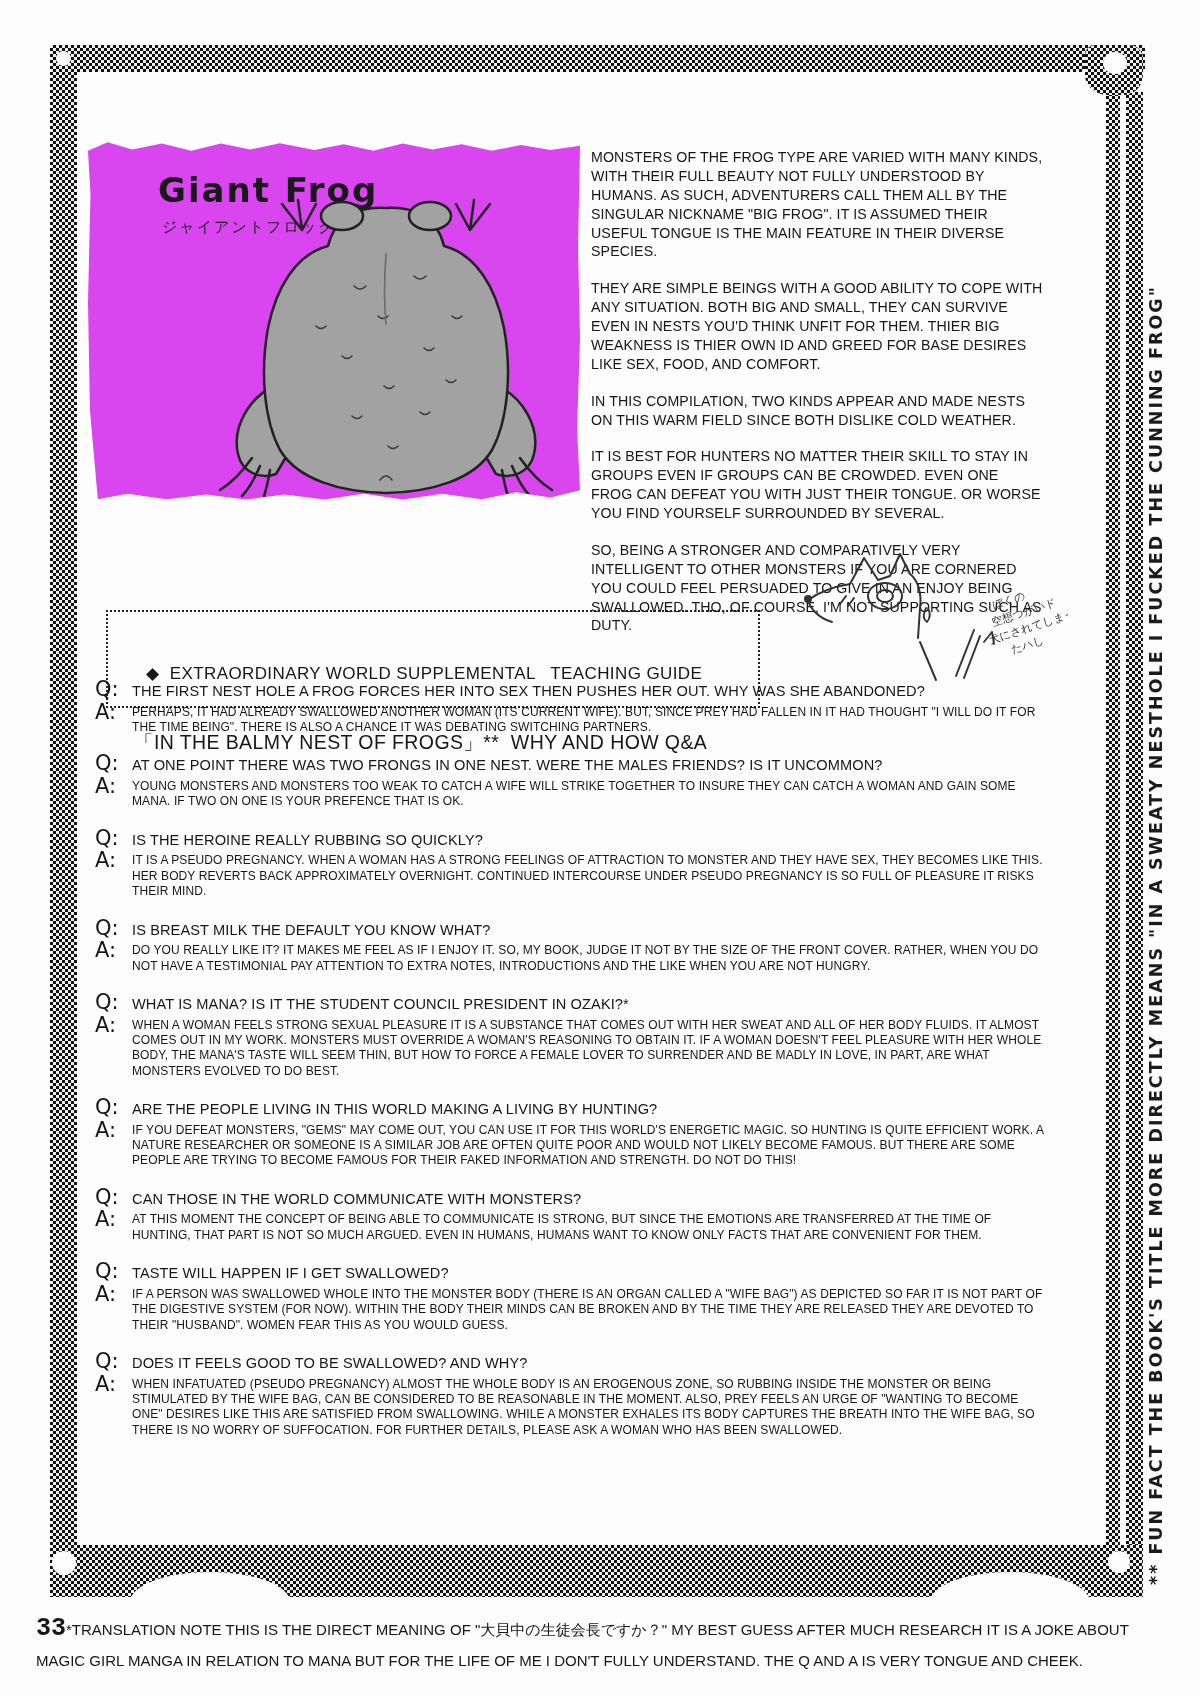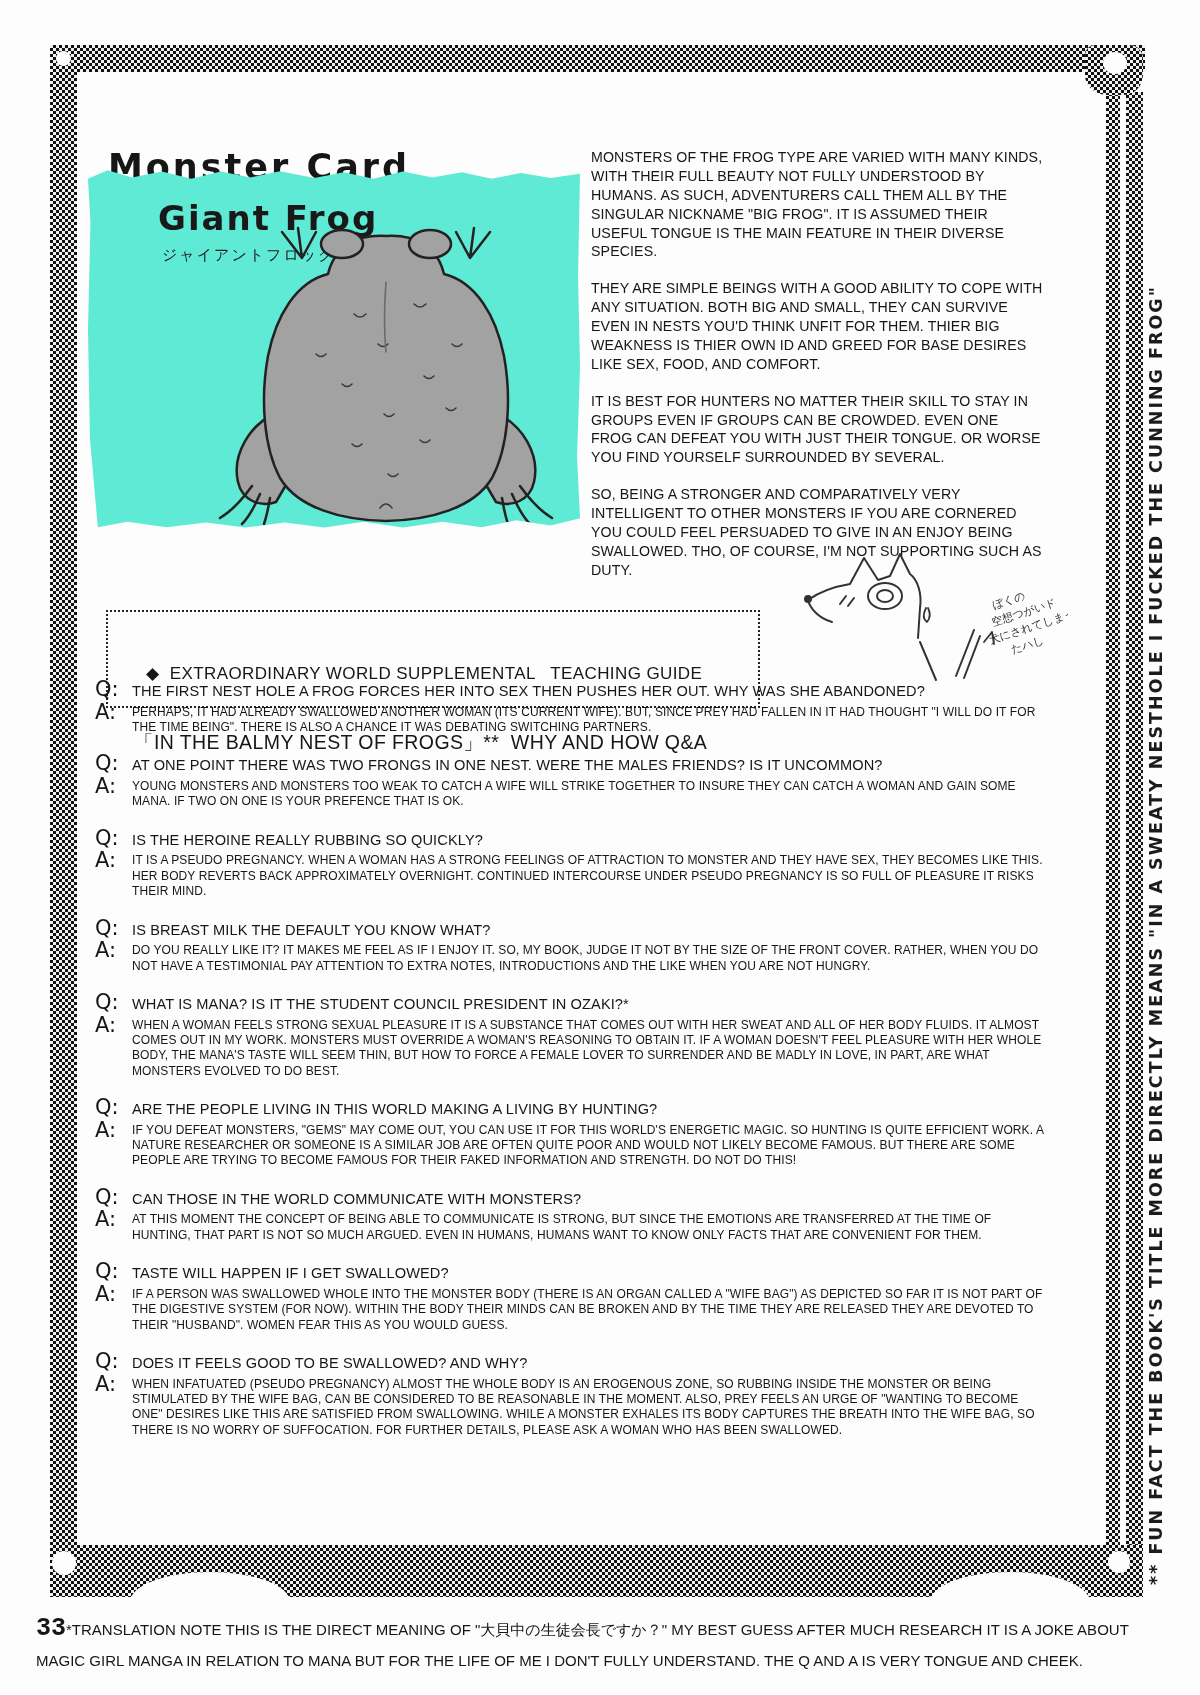--- a/index.html
+++ b/index.html
@@ -20,21 +20,21 @@
   .f-arch{position:absolute;background:#fdfdfd;border-radius:50%;}
   
   .v-note{position:absolute;left:1146px;top:50px;height:1535px;width:46px;
           writing-mode:vertical-rl;transform:rotate(180deg);
           font-size:17.5px;font-weight:bold;letter-spacing:2px;white-space:nowrap;
           font-family:"DejaVu Sans",sans-serif;color:#1b1b1b;}
   
   .title{position:absolute;left:108px;top:101px;font-size:35px;font-weight:600;
          letter-spacing:3px;font-family:"DejaVu Sans",sans-serif;margin-top:46px;}
   
-  .card{position:absolute;left:88px;top:168px;width:492px;height:361px;background:#5eead4;
+  .card{position:absolute;left:88px;top:140px;width:492px;height:361px;background:#d946ef;
         clip-path:polygon(0% 3%,4% .6%,9% 2.6%,15% 1%,21% 3%,27% 1%,33% 2.6%,39% .9%,46% 2.8%,52% 1.2%,58% 3%,64% 1%,70% 2.6%,76% 1.2%,82% 3%,88% 1.4%,94% 2.8%,100% 1.6%,99.6% 30%,100% 55%,99.4% 80%,100% 97%,94% 99%,87% 97.6%,80% 99.5%,72% 98%,64% 99.6%,56% 98%,48% 99.6%,40% 98.2%,32% 99.6%,24% 98.2%,16% 99.5%,8% 98%,2% 99.5%,.4% 75%,0% 45%,.5% 15%);
         filter:drop-shadow(1px 0 0 #111) drop-shadow(-1px 0 0 #111) drop-shadow(0 1px 0 #111) drop-shadow(0 -1px 0 #111);}
   .card-name{position:absolute;left:70px;top:30px;font-size:34px;font-weight:600;letter-spacing:2px;
              font-family:"DejaVu Sans",sans-serif;color:#191919;}
   .card-name-jp{position:absolute;left:74px;top:78px;font-size:15px;letter-spacing:2px;color:#222;}
   .frog-svg{position:absolute;left:118px;top:18px;}
   
   .info-col{position:absolute;left:591px;top:148px;width:452px;font-size:14.2px;line-height:1.33;
             letter-spacing:.1px;}
   .info-col p{margin:0 0 18px 0;}
@@ -120,20 +120,21 @@
         <path d="M240,222 q5,5 10,0"></path>
         <path d="M180,96 q-3,40 0,70" stroke="#6b6b6b"></path>
         <path d="M174,322 q6,-8 12,0"></path>
       </g>
     </svg>
   </div>
 
   <div class="info-col">
     <p>MONSTERS OF THE FROG TYPE ARE VARIED WITH MANY KINDS, WITH THEIR FULL BEAUTY NOT FULLY UNDERSTOOD BY HUMANS. AS SUCH, ADVENTURERS CALL THEM ALL BY THE SINGULAR NICKNAME "BIG FROG". IT IS ASSUMED THEIR USEFUL TONGUE IS THE MAIN FEATURE IN THEIR DIVERSE SPECIES.</p>
     <p>THEY ARE SIMPLE BEINGS WITH A GOOD ABILITY TO COPE WITH ANY SITUATION. BOTH BIG AND SMALL, THEY CAN SURVIVE EVEN IN NESTS YOU'D THINK UNFIT FOR THEM. THIER BIG WEAKNESS IS THIER OWN ID AND GREED FOR BASE DESIRES LIKE SEX, FOOD, AND COMFORT.</p>
+    <p>IN THIS COMPILATION, TWO KINDS APPEAR AND MADE NESTS ON THIS WARM FIELD SINCE BOTH DISLIKE COLD WEATHER.</p>
     <p>IT IS BEST FOR HUNTERS NO MATTER THEIR SKILL TO STAY IN GROUPS EVEN IF GROUPS CAN BE CROWDED. EVEN ONE FROG CAN DEFEAT YOU WITH JUST THEIR TONGUE. OR WORSE YOU FIND YOURSELF SURROUNDED BY SEVERAL.</p>
     <p>SO, BEING A STRONGER AND COMPARATIVELY VERY INTELLIGENT TO OTHER MONSTERS IF YOU ARE CORNERED YOU COULD FEEL PERSUADED TO GIVE IN AN ENJOY BEING SWALLOWED. THO, OF COURSE, I'M NOT SUPPORTING SUCH AS DUTY.</p>
   </div>
 
   <div class="guide-box">
     <div class="guide-l1">◆  EXTRAORDINARY WORLD SUPPLEMENTAL   TEACHING GUIDE</div>
     <div class="guide-l2">「IN THE BALMY NEST OF FROGS」**  WHY AND HOW Q&amp;A</div>
   </div>
 
   <svg class="doodle" width="280" height="140" viewBox="0 0 280 140">

